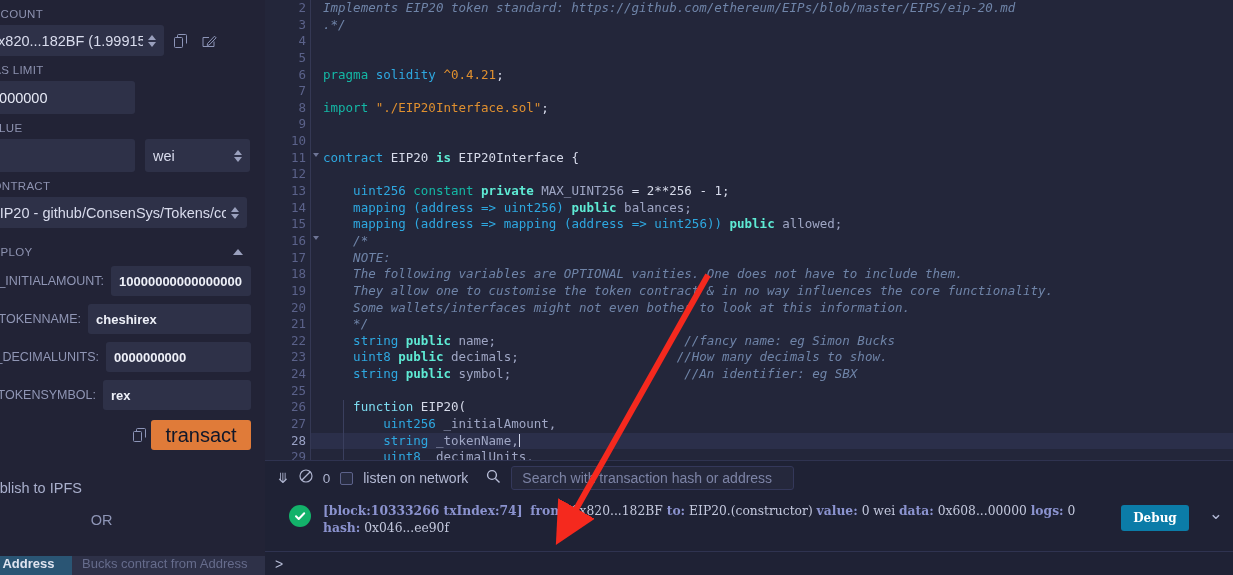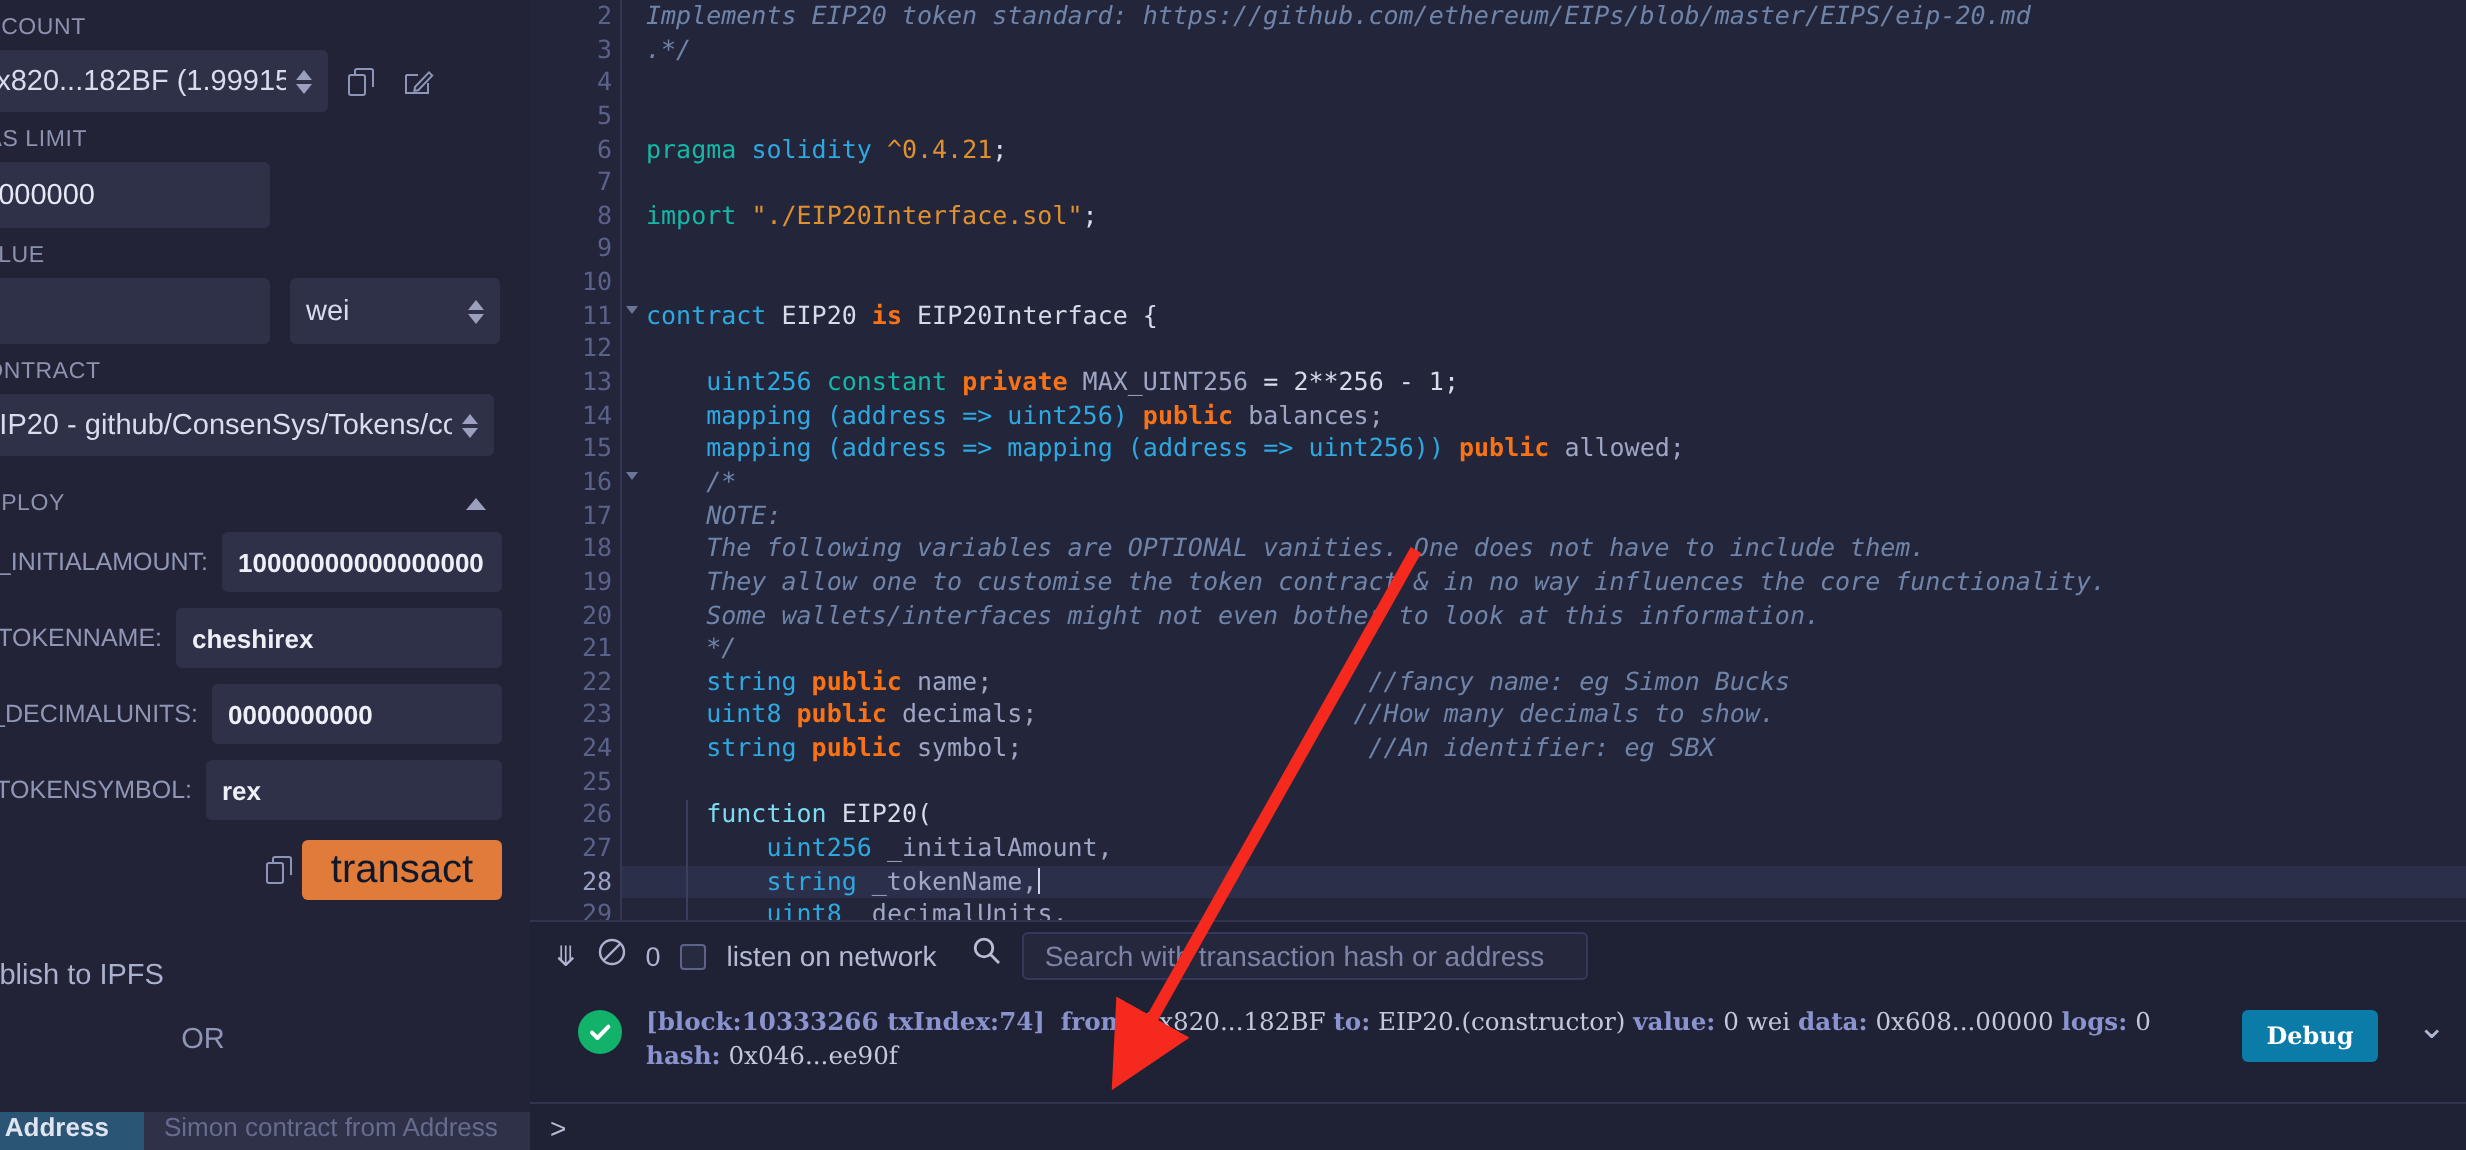--- a/index.html
+++ b/index.html
@@ -220,21 +220,21 @@
     width: 1px; background: #3a3f5e;
     top: 0;
   }
   .caret {
     display: inline-block; width: 1px; height: 13px;
     background: #cfd4e8; vertical-align: -2px;
   }
   
   .cmt { color: #6f84a8; font-style: italic; }
   .kw  { color: #14b8a6; }
-  .kw2 { color: #f97316; font-weight: bold; }
+  .kw2 { color: #5eead4; font-weight: bold; }
   .typ { color: #2ea8e0; }
   .num { color: #e0902f; }
   .str { color: #e0902f; }
   .fn  { color: #7ddcf0; }
   .op  { color: #d8dcec; }
   .vr  { color: #9fa6c4; }
   .id2 { color: #d6dae9; }
 
   
   #console {
@@ -419,21 +419,21 @@
 
       <div class="ipfs-row">
         <span>Publish to IPFS</span>
       </div>
 
       <div class="or-row">OR</div>
     </div>
 
     <div class="bottom-bar">
       <div class="at-addr-btn">At Address</div>
-      <div class="at-addr-inp">Simon contract from Address</div>
+      <div class="at-addr-inp">Bucks contract from Address</div>
     </div>
   </div>
 
   <div id="main">
 
     <div id="editor">
       <div id="gutter">
           <div class="gl">2</div>
           <div class="gl">3</div>
           <div class="gl">4</div>

